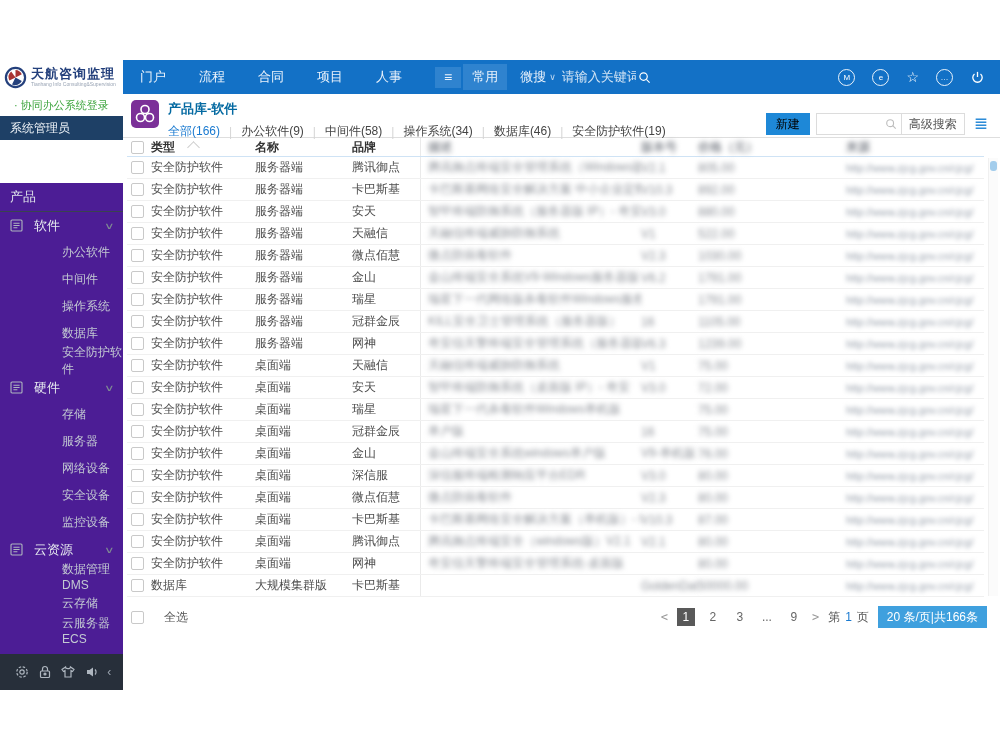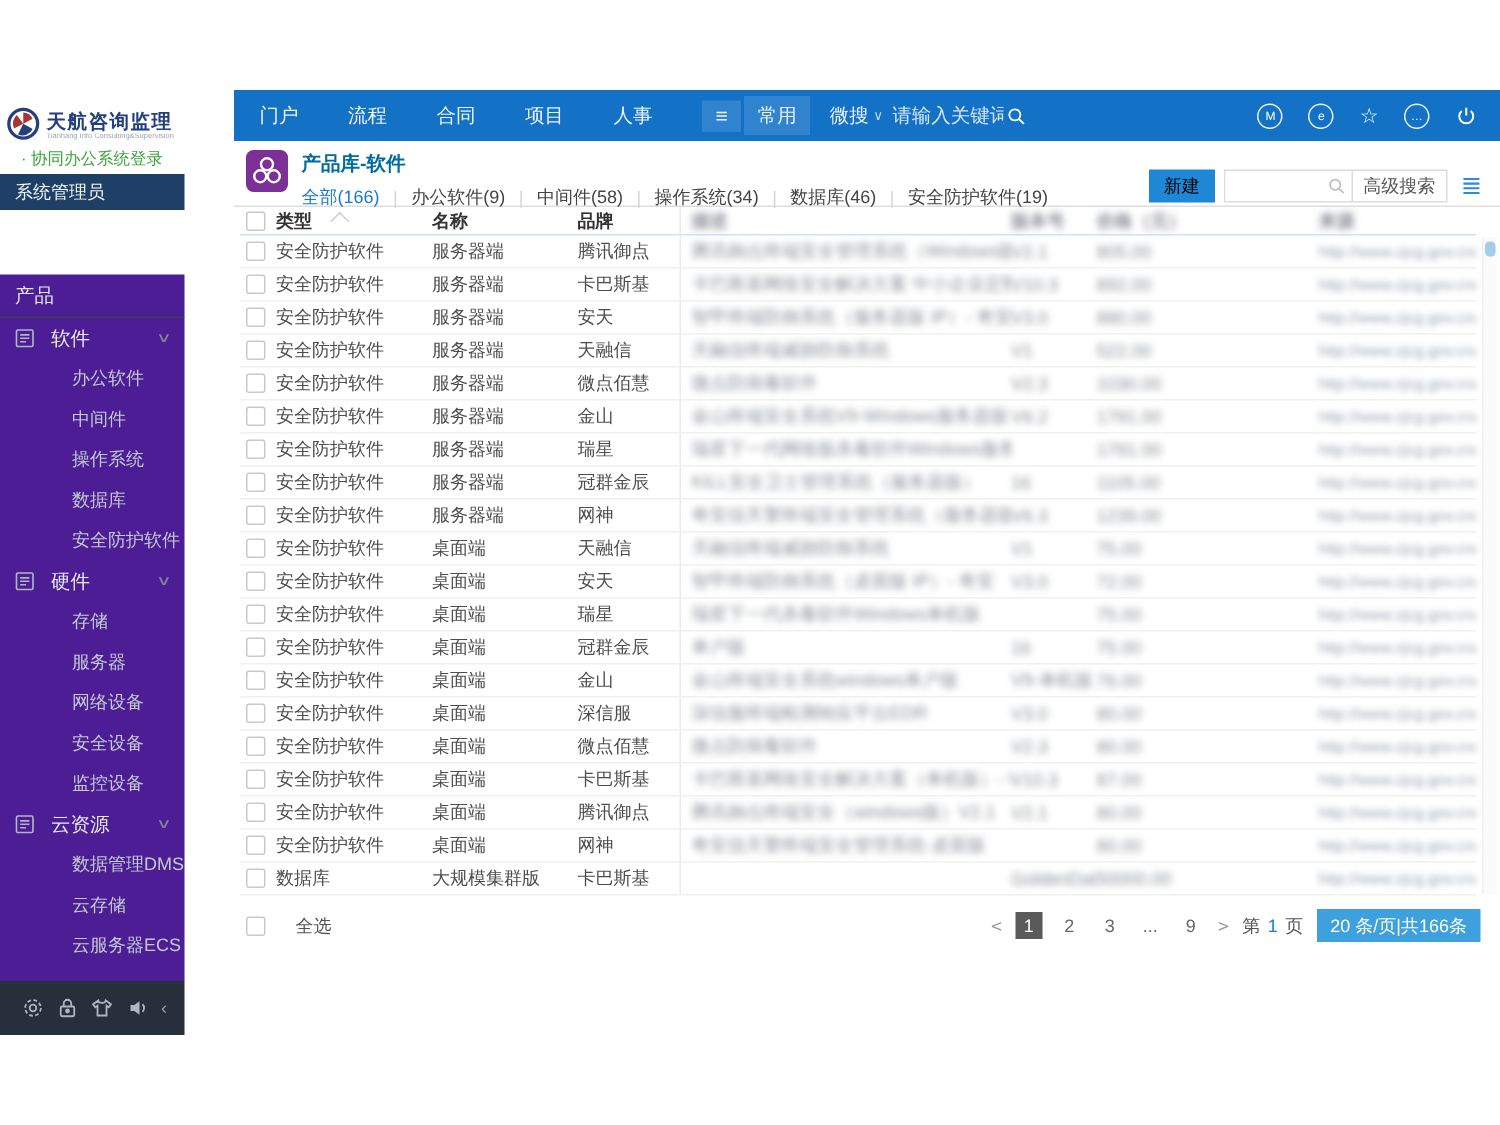--- a/index.html
+++ b/index.html
@@ -2,38 +2,38 @@
 <html><head>
 <meta charset="utf-8">
 <style>
   html,body{margin:0;padding:0;background:#fff;}
   .screen{width:1000px;height:750px;position:relative;overflow:hidden;background:#fff;
           font-family:"Liberation Sans","DejaVu Sans",sans-serif;}
   .app{position:absolute;top:60px;left:0;width:1000px;height:630px;display:flex;}
 
   
   .leftcol{width:123px;display:flex;flex-direction:column;flex-shrink:0;}
-  .logo-block{height:34px;background:#fff;display:flex;align-items:flex-end;padding-left:4px;}
+  .logo-block{height:34px;background:#fff;display:flex;align-items:center;padding-left:4px;}
   .logo-txt{margin-left:4px;line-height:1;}
   .logo-name{font-size:13px;font-weight:bold;color:#24407c;letter-spacing:1px;}
   .logo-sub{font-size:5px;color:#9aa5b5;margin-top:2px;white-space:nowrap;overflow:hidden;width:88px;}
   .login-line{height:22px;background:#fff;color:#3ca43c;font-size:11px;display:flex;align-items:center;padding-left:14px;}
   .role-band{height:24px;background:#1e4066;color:#f2f6fa;font-size:12px;display:flex;align-items:center;padding-left:10px;}
   .menu{flex:1;background:#4c1d95;overflow:hidden;margin-top:43px;}
   .section-label{height:28px;display:flex;align-items:center;padding-left:10px;font-size:13px;color:#dfe4ea;border-bottom:1px solid #3a434f;}
   .group-row{height:27px;display:flex;align-items:center;padding:0 10px;font-size:13px;color:#e6eaef;cursor:pointer;}
   .group-ic{width:13px;height:13px;margin-right:11px;flex-shrink:0;}
   .chev{margin-left:auto;color:#7e8893;font-size:9px;transform:scaleX(1.6);}
-  .item-row{height:27px;display:flex;align-items:center;padding-left:48px;font-size:12px;color:#c3cad2;cursor:pointer;}
+  .item-row{height:27px;display:flex;align-items:center;padding-left:62px;font-size:12px;color:#c3cad2;cursor:pointer;}
   .side-footer{height:36px;background:#272f3a;display:flex;align-items:center;justify-content:space-around;padding:0 8px 0 10px;}
   .sf-ic{width:16px;height:16px;}
   .sf-chev{color:#9aa3ae;font-size:12px;}
 
   
-  .rightcol{flex:1;display:flex;flex-direction:column;min-width:0;padding-left:33px;}
+  .rightcol{flex:1;display:flex;flex-direction:column;min-width:0;}
   .topbar{height:34px;background:#1371c6;display:flex;align-items:center;color:#eaf2fb;font-size:13px;padding-left:17px;}
   .nav-item{margin-right:33px;cursor:pointer;}
   .nav-box{background:#2f83cf;padding:4px 9px;cursor:pointer;font-size:13px;}
   .nav-box.menu-sq{margin-right:2px;font-size:14px;line-height:13px;}
   .searchzone{display:flex;align-items:center;margin-left:13px;}
   .scope{cursor:pointer;}
   .scope-chev{font-size:9px;opacity:.8;margin:0 6px 0 3px;}
   .ph{color:rgba(255,255,255,.82);width:74px;overflow:hidden;white-space:nowrap;}
   .mag{width:13px;height:13px;margin-left:2px;}
   .top-icons{margin-left:auto;display:flex;align-items:center;gap:17px;padding-right:15px;}

